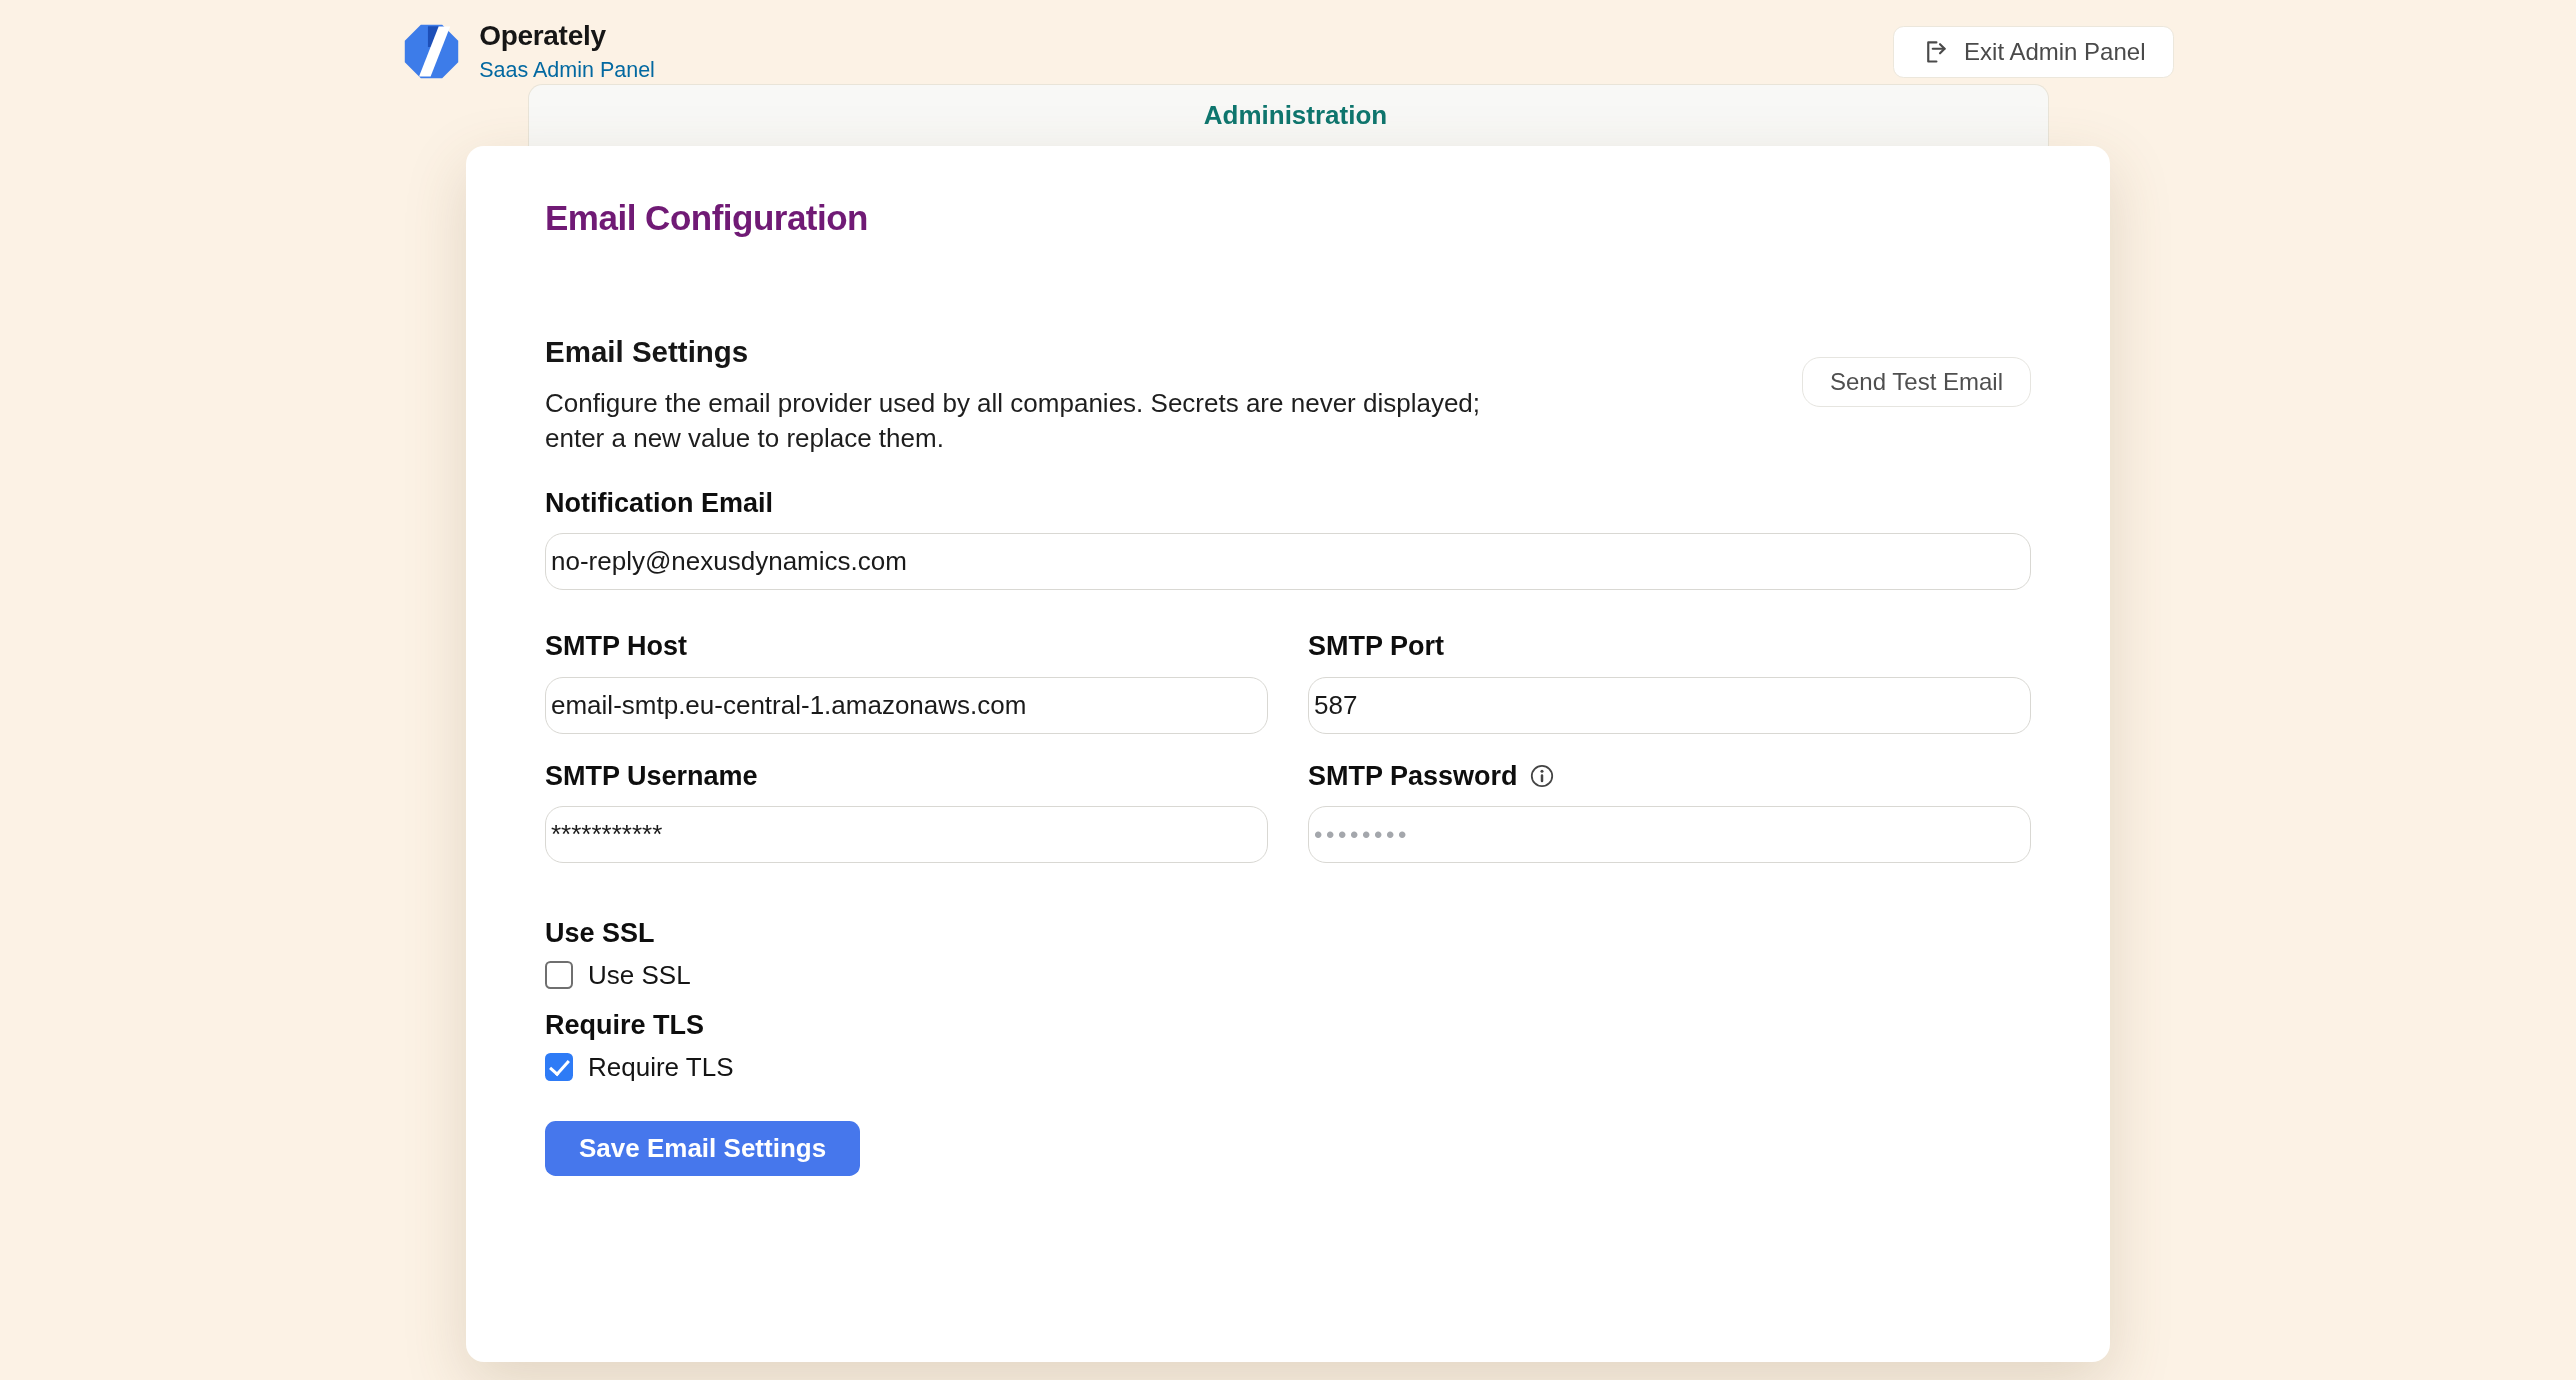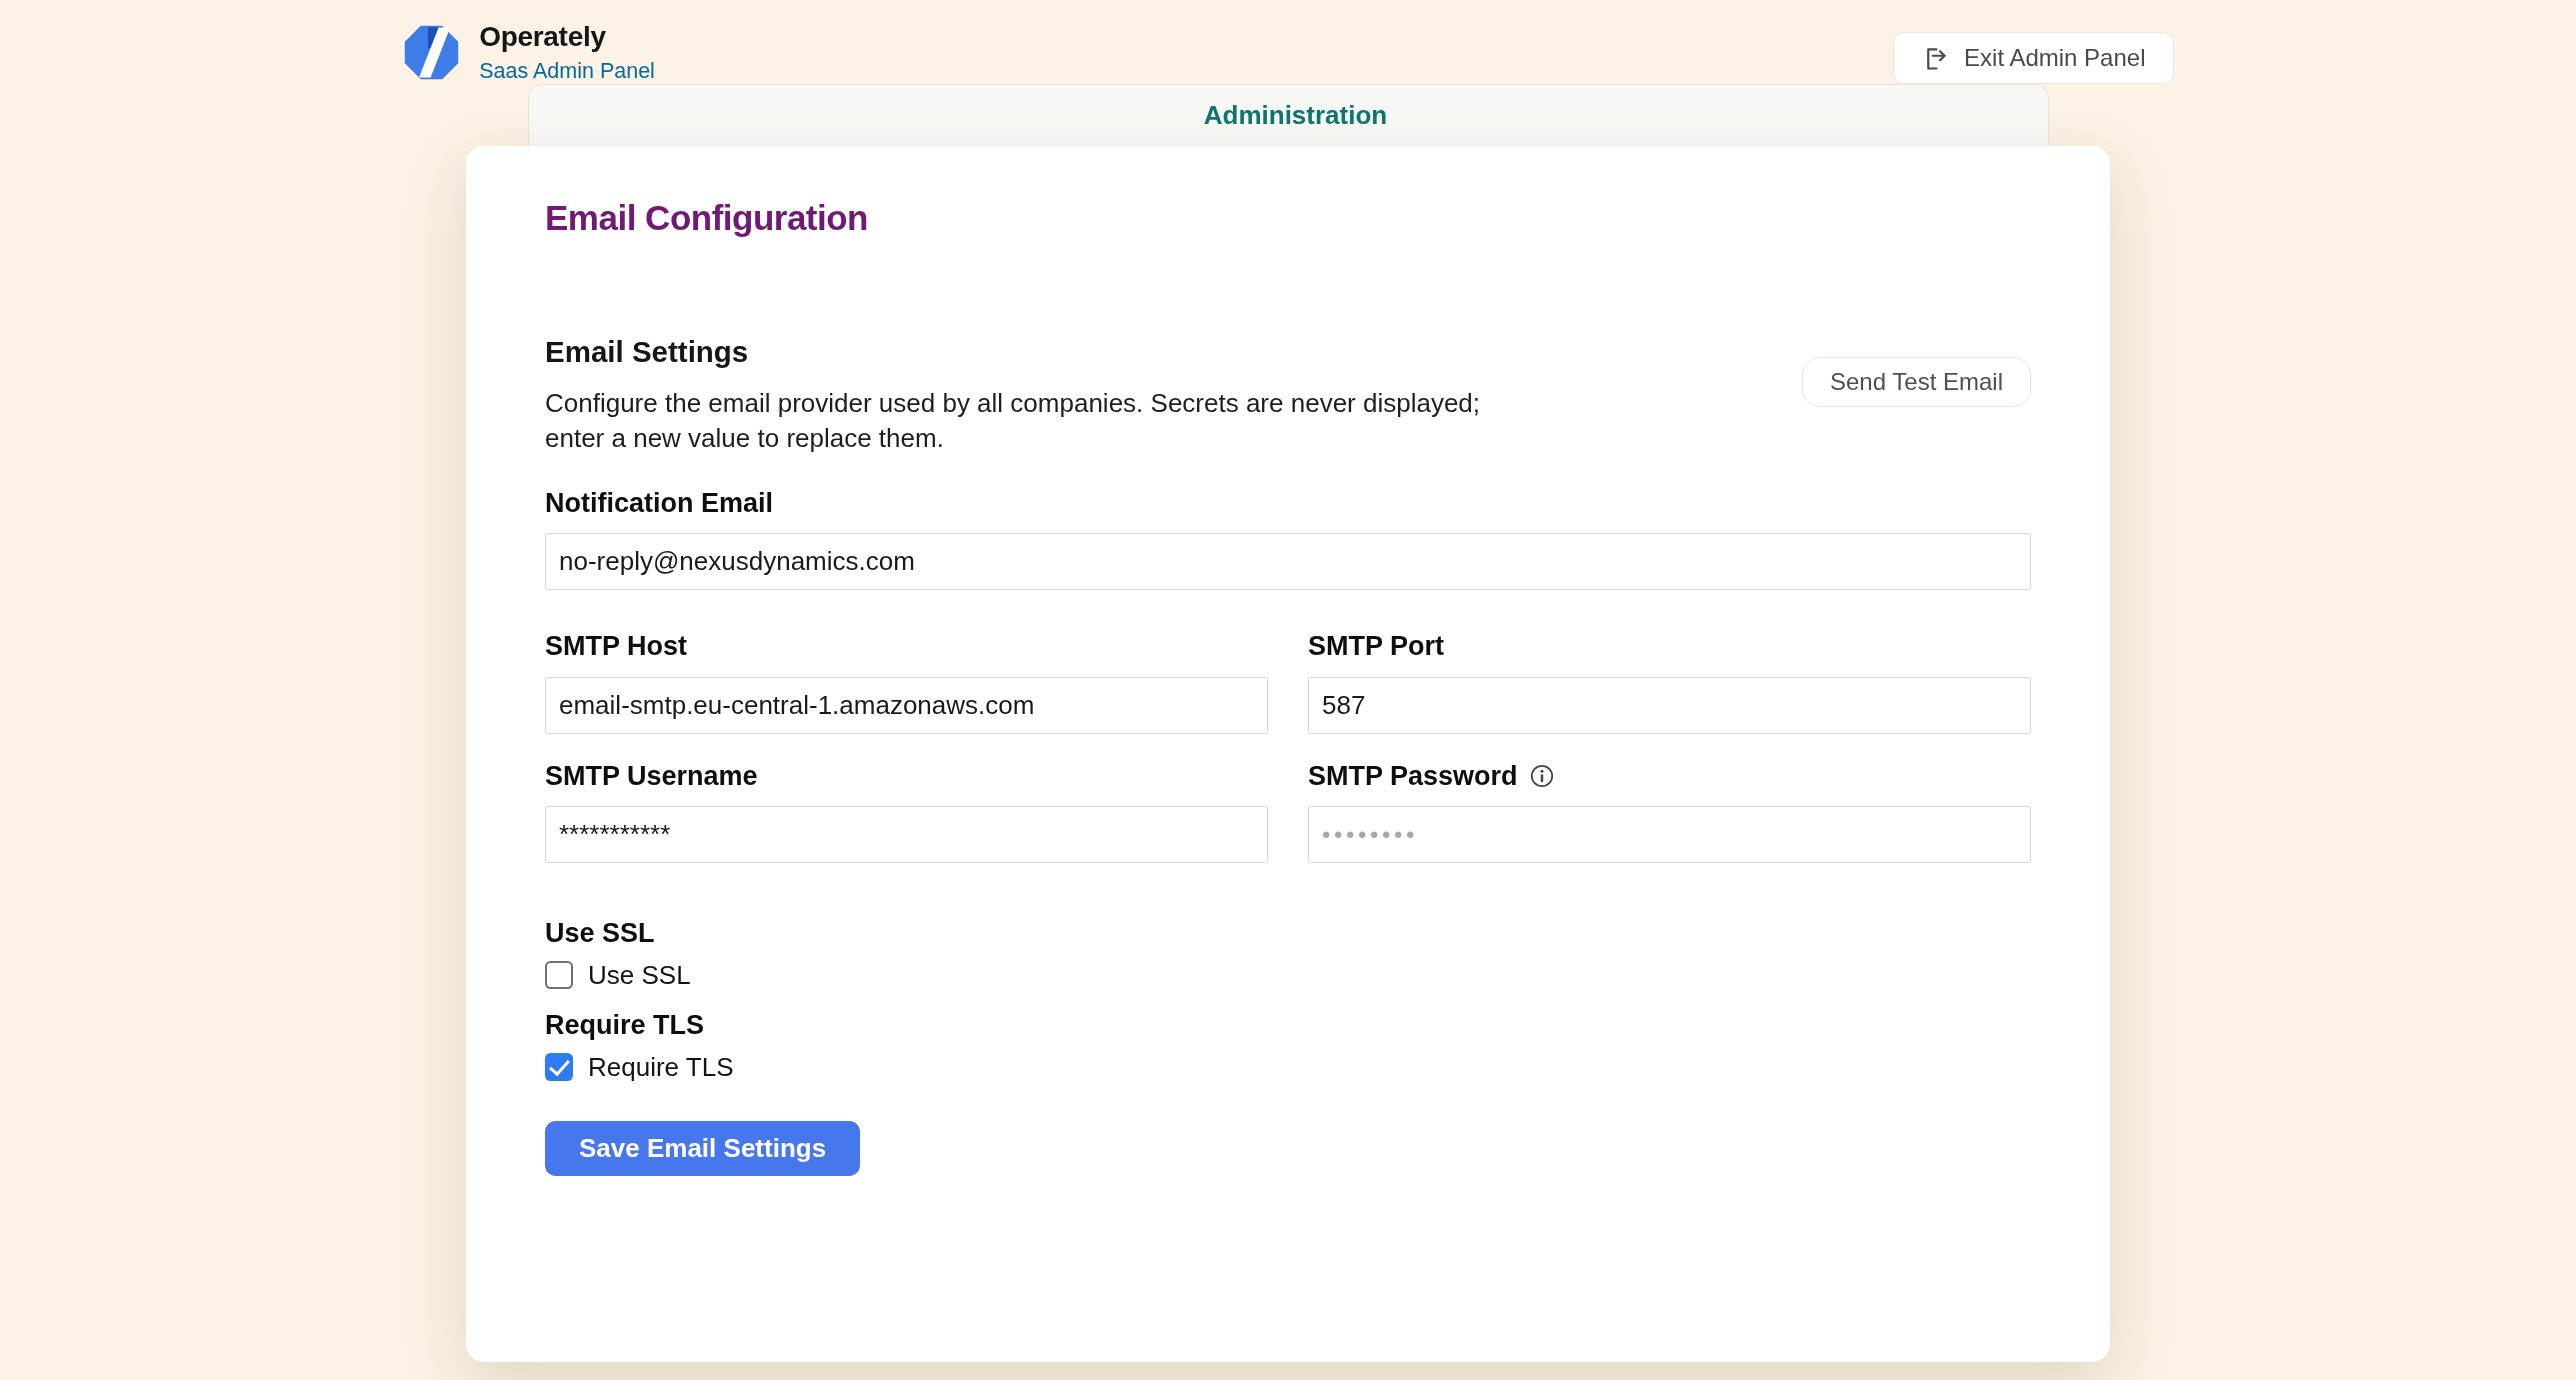--- a/index.html
+++ b/index.html
@@ -9,21 +9,21 @@
     font-family: "Liberation Sans", sans-serif;
     color: #161616;
     overflow: hidden;
     position: relative;
   }
 
   
   .header-inner {
     width: 1771px; height: 84px;
     margin: 0 auto; padding-top: 19.7px;
-    display: flex; justify-content: space-between; align-items: flex-end;
+    display: flex; justify-content: space-between; align-items: center;
   }
   .brand { display: flex; align-items: center; gap: 19.7px; }
   .brand-logo { width: 57px; height: 57px; display: block; }
   .brand-name { font-size: 28px; font-weight: 700; letter-spacing: -0.3px; }
   .brand-sub  { font-size: 21.5px; font-weight: 400; margin-top: 6.3px; color: #0369a1; }
   .exit-btn {
     display: flex; align-items: center; gap: 14.3px;
     height: 52px; padding: 0 27px;
     background: #ffffff; border: 1.8px solid #ece7dc; border-radius: 10.7px;
     font-family: inherit; font-size: 24px; font-weight: 500; color: #4a4a4a;
@@ -59,22 +59,22 @@
   .test-btn {
     flex: none; height: 50px; padding: 0 27px; margin-top: 21.5px;
     background: #fff; border: 1.8px solid #e6e5e0; border-radius: 18px;
     font-family: inherit; font-size: 24px; font-weight: 500; color: #4f4f4f;
     cursor: pointer;
   }
 
   .field-label { font-size: 27px; font-weight: 700; color: #0e0e0e; display: flex; align-items: center; gap: 12.5px; }
   .text-input {
     width: 100%; height: 57px; margin-top: 14.3px;
-    border: 1.8px solid #d9d8d3; border-radius: 2px;
-    padding: 0 13px; font-family: inherit; font-size: 26px; color: #1a1a1a;
+    border: 1.8px solid #d9d8d3; border-radius: 18px;
+    padding: 0 5px; font-family: inherit; font-size: 26px; color: #1a1a1a;
     background: #fff; outline: none;
   }
   .text-input::placeholder { color: #a4a7ac; letter-spacing: 3.6px; font-size: 24px; }
 
   .mt-email { margin-top: 32px; }
   .mt-provider { margin-top: 36px; }
   .grid2 { display: grid; grid-template-columns: 1fr 1fr; gap: 40px; }
   .mt-hostrow { margin-top: 41px; }
   .mt-userrow { margin-top: 27px; }
   .mt-ssl { margin-top: 55px; }

